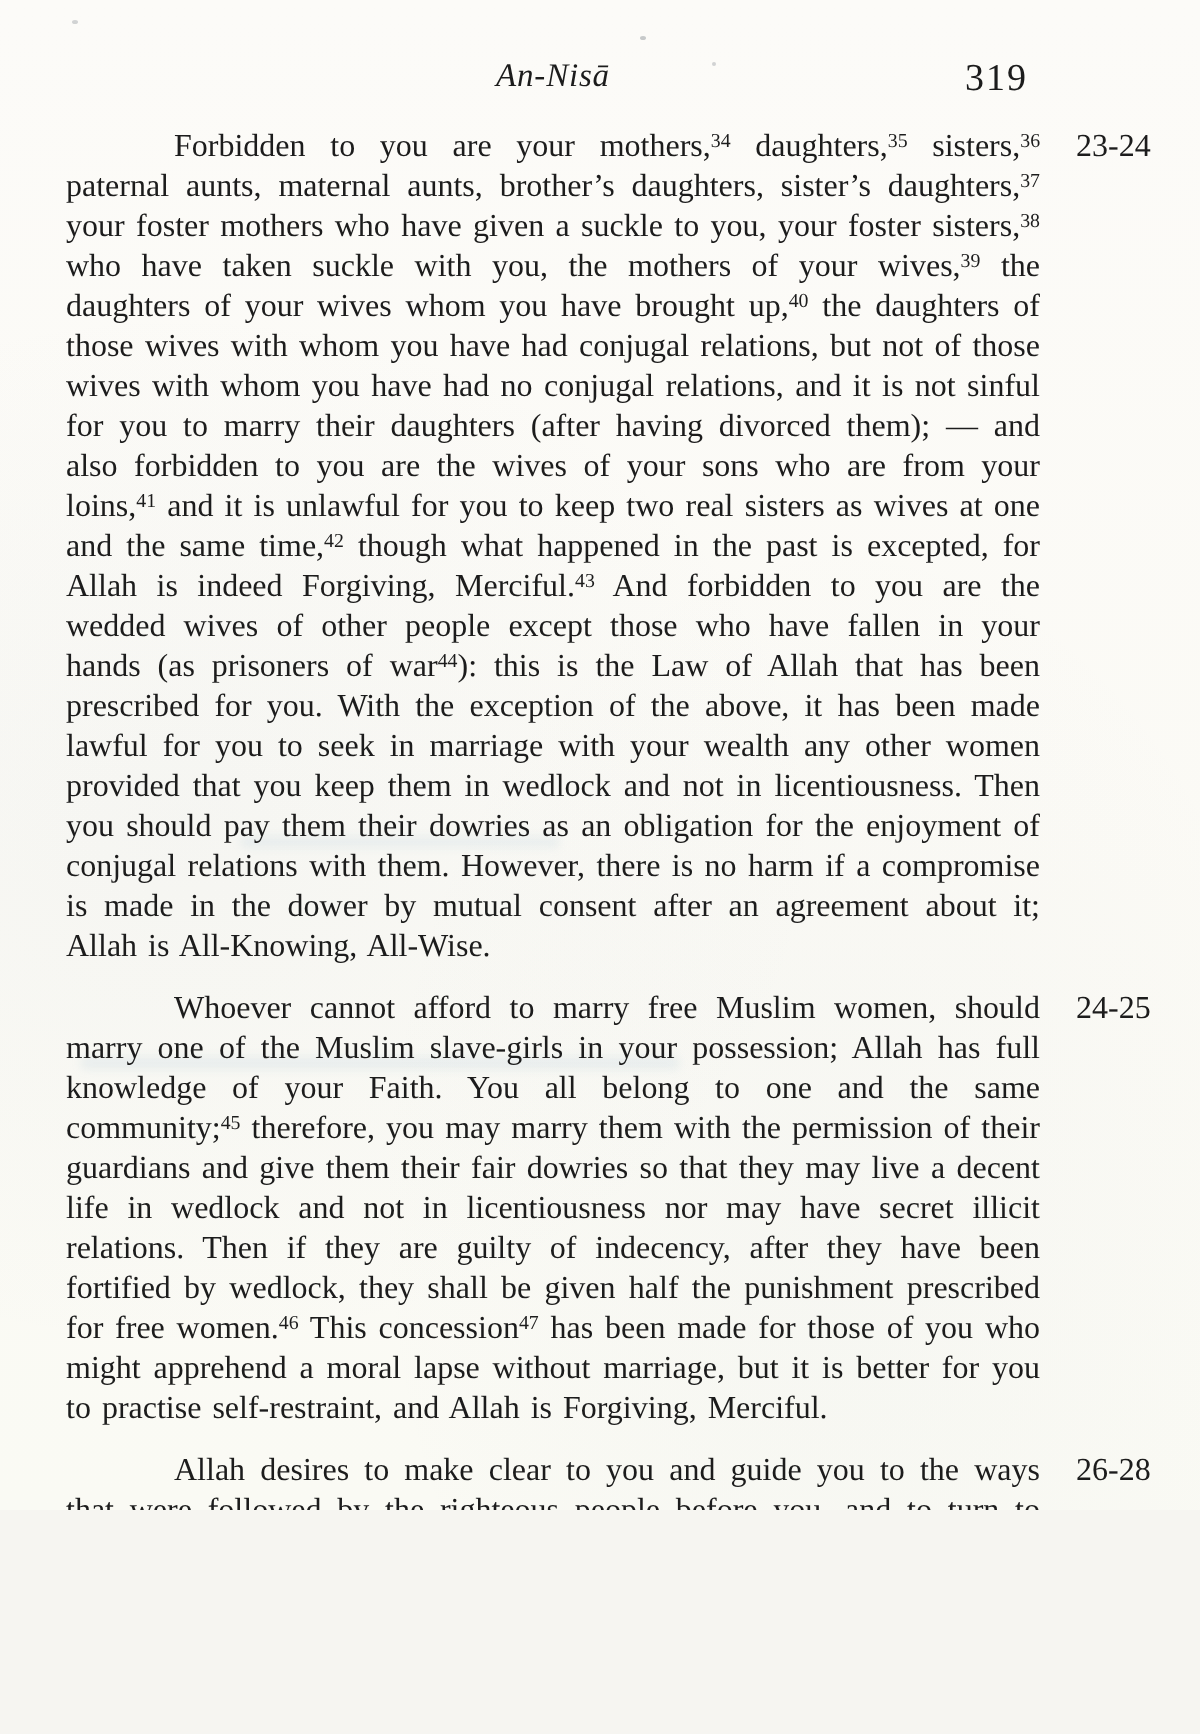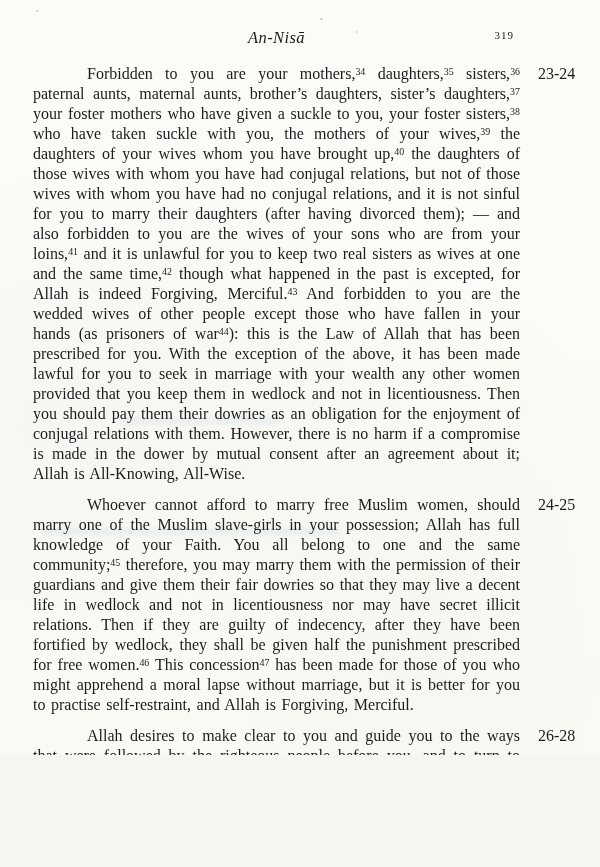--- a/index.html
+++ b/index.html
@@ -30,21 +30,21 @@
     display: block;
     text-align: center;
     font-style: italic;
     font-size: 16.5px;
     letter-spacing: 0.4px;
   }
   .page-number {
     position: absolute;
     right: 6px;
     top: 1px;
-    font-size: 11px;
+    font-size: 19px;
     letter-spacing: 1px;
   }
   .body-text {
     position: absolute;
     top: 64px;
     left: 33px;
     width: 487px;
   }
   .para {
     position: relative;

